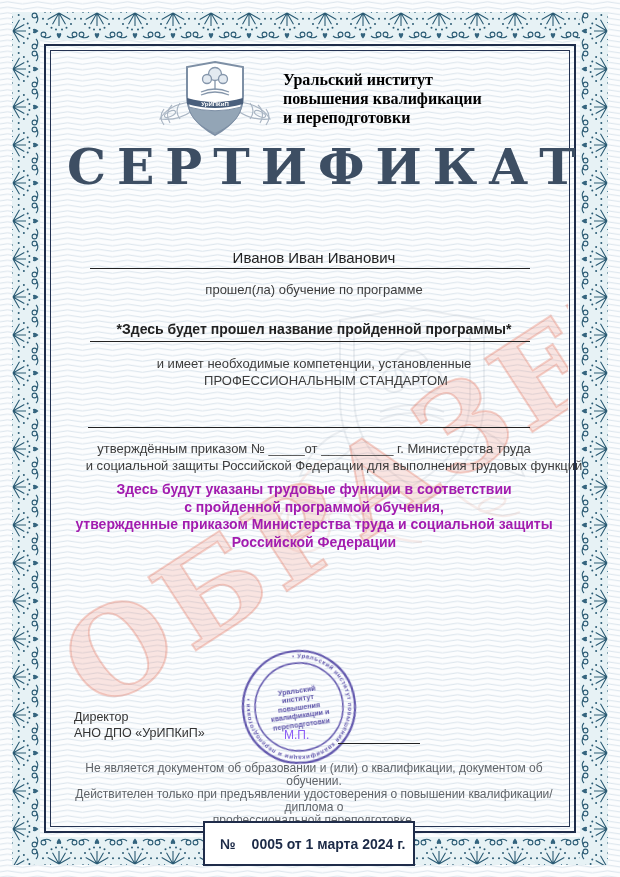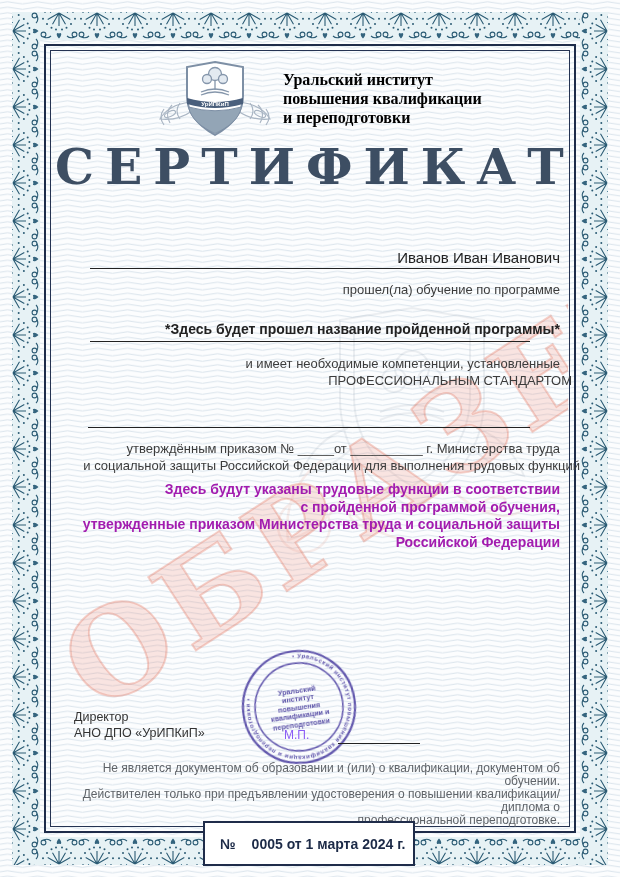--- a/index.html
+++ b/index.html
@@ -2,21 +2,21 @@
 <html><head>
 <meta charset="utf-8">
 <style>
   html,body{margin:0;padding:0;background:#e8e8e8;}
   .page{
     position:relative;width:620px;height:877px;margin:0 auto;
     background:#fcfdfe;overflow:hidden;
     font-family:"Liberation Sans",sans-serif;color:#3a3a3a;
   }
   .abs{position:absolute;}
-  .center{left:44px;width:516px;text-align:right;}
+  .center{left:56px;width:516px;text-align:center;}
   svg{display:block;}
   
   .wm-layer{position:absolute;left:52px;top:52px;right:52px;bottom:52px;overflow:hidden;z-index:1;}
   .wm-sample{
     position:absolute;left:-30px;top:340px;width:700px;height:200px;
     font-family:"DejaVu Serif",serif;font-weight:bold;font-size:120px;line-height:190px;
     text-align:center;letter-spacing:6px;
     color:rgba(238,132,108,0.20);
     -webkit-text-stroke:2px rgba(226,108,86,0.30);
     transform:rotate(-33deg);

